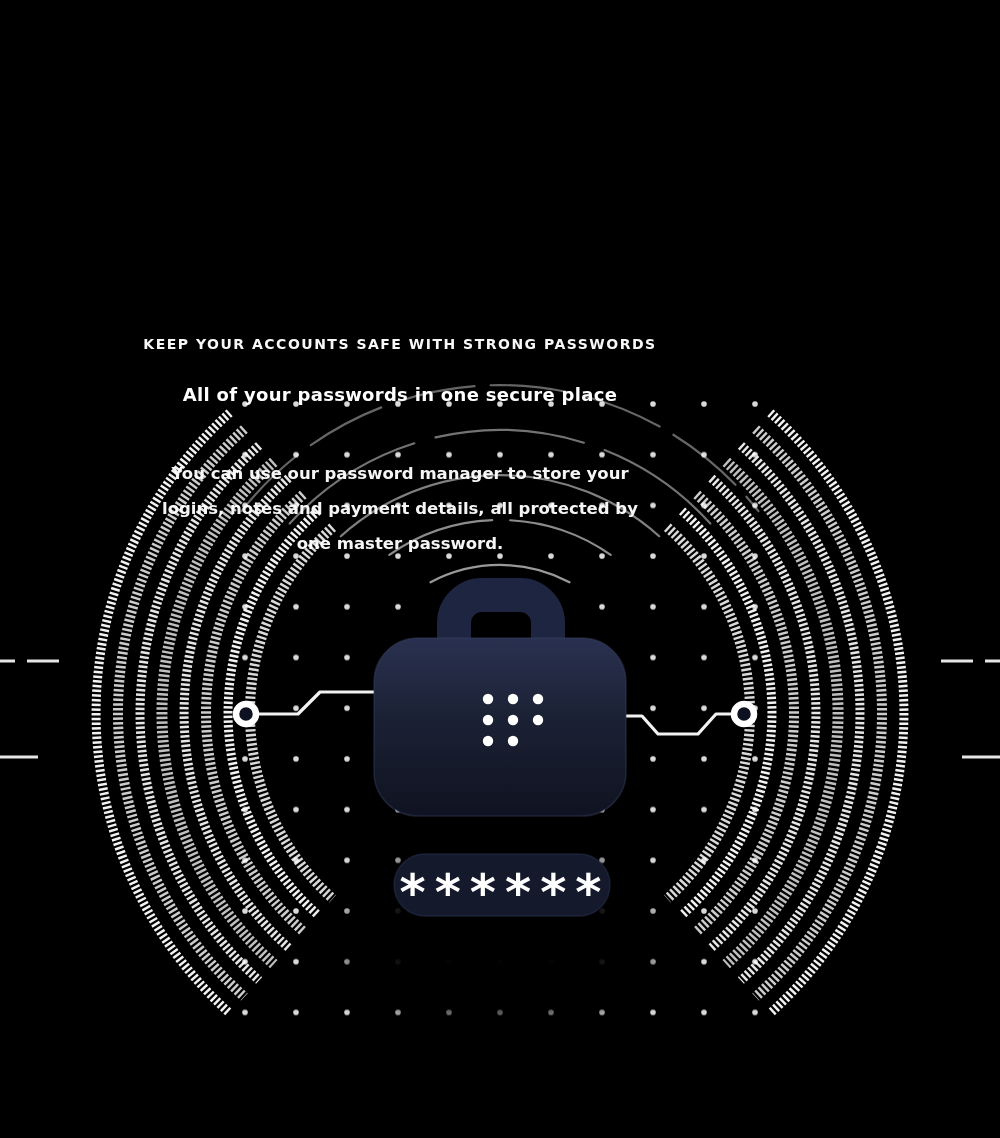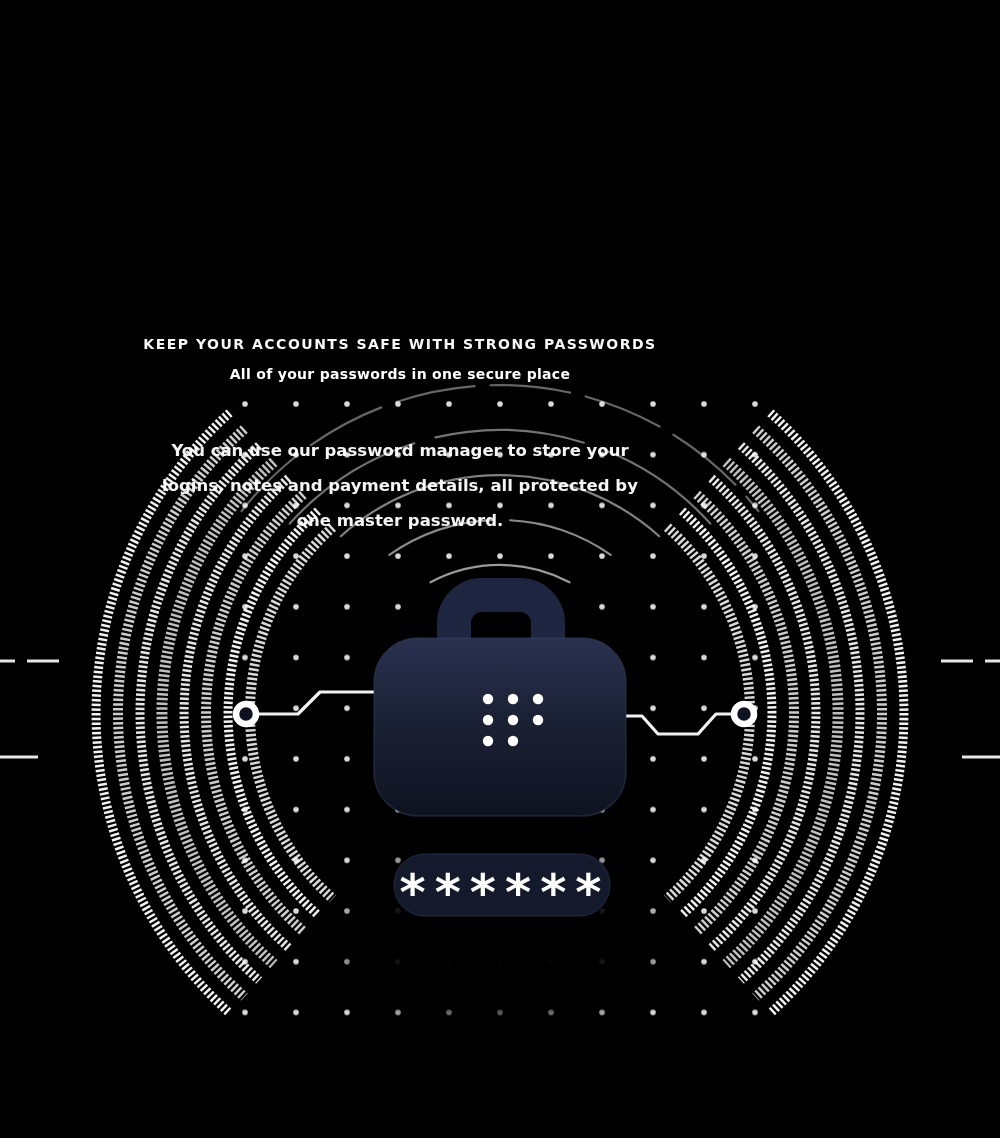--- a/index.html
+++ b/index.html
@@ -17,21 +17,21 @@
   svg.illustration{position:absolute;left:0;top:0;}
   .hero-text{
     position:absolute;top:336px;left:0;width:800px;
     text-align:center;color:var(--text);z-index:5;
   }
   .eyebrow{
     font-size:14px;font-weight:700;letter-spacing:1.5px;
     text-transform:uppercase;opacity:.97;
   }
   .heading{
-    font-size:14px;font-weight:700;margin:14px 0 0 0;letter-spacing:.3px;
+    font-size:18px;font-weight:700;margin:32px 0 0 0;letter-spacing:.3px;
   }
   .body-copy{
     font-size:16.5px;font-weight:600;line-height:35px;
     max-width:500px;margin:51px auto 0;opacity:.96;
   }
   
   .side-arc{fill:none;stroke:#fff;stroke-dasharray:2.5 2.2;}
   .ripple{fill:none;stroke:#fff;stroke-width:2.2;stroke-linecap:round;}
   .tick{stroke:#fff;stroke-width:3;opacity:.9;}
   .circuit{fill:none;stroke:#fff;stroke-width:3.2;stroke-linejoin:round;stroke-linecap:round;opacity:.95;}

